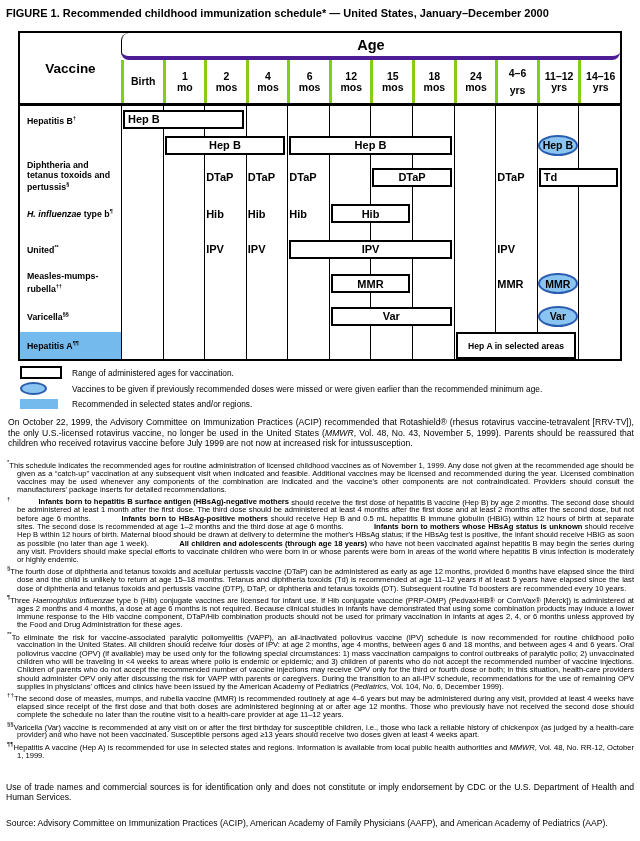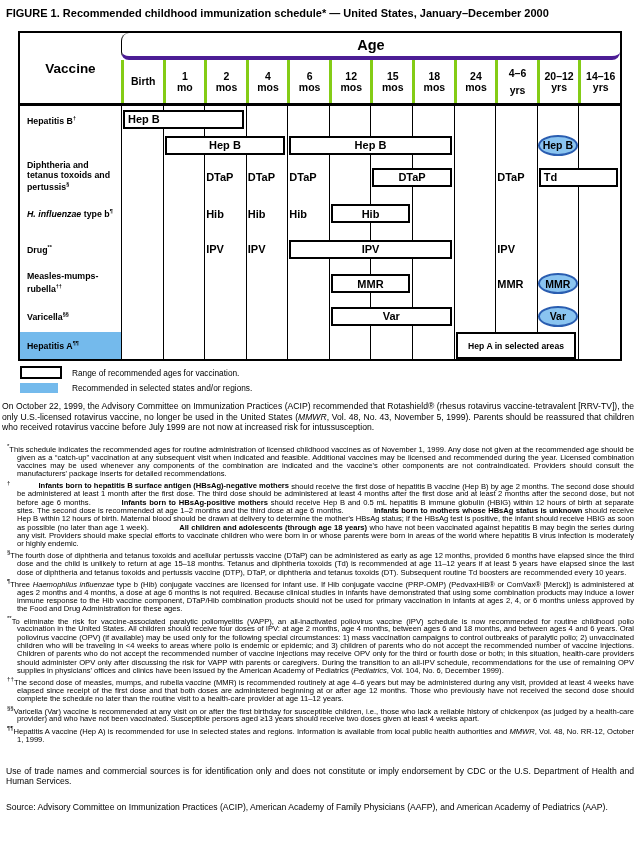--- a/index.html
+++ b/index.html
@@ -38,21 +38,21 @@
   
   .legend{margin:5px 0 0 18px;}
   .leg-item{display:flex;align-items:center;margin-bottom:3px;min-height:12px;}
   .leg-icon{width:54px;display:flex;justify-content:flex-start;padding-left:2px;box-sizing:border-box;}
   .sw-range{width:38px;height:9px;background:#fff;border:2px solid #000;}
   .sw-oval{width:27px;height:13px;border-radius:50%;background:#8AC4F0;border:2px solid #2a5db0;box-sizing:border-box;}
   .sw-rect{width:38px;height:10px;background:#74BAEC;}
   .leg-text{font-size:8.3px;}
 
   
-  .notice{margin:7px 6px 0 2px;font-size:8.6px;line-height:10.6px;text-align:justify;}
+  .notice{margin:7px 6px 0 8px;font-size:8.6px;line-height:10.6px;text-align:justify;}
   .footnotes{margin:9px 6px 0 7px;font-size:7.6px;line-height:8.3px;text-align:justify;}
   .fn{padding-left:10px;text-indent:-10px;}
   .fn sup{font-size:6px;}
   .trade{margin:22px 6px 0 6px;font-size:8.6px;line-height:10.6px;text-align:justify;}
   .source{margin:15px 6px 0 6px;font-size:8.6px;line-height:10.6px;}
   .b{font-weight:bold;margin-left:28px;} .i{font-style:italic;}
 </style>
 </head>
 <body>
 
@@ -95,21 +95,21 @@
       </div>
       <div class="col-head" style="grid-area: 2 / 10; justify-content: center;">
         <div>24</div>
         <div>mos</div>
       </div>
       <div class="col-head" style="grid-area: 2 / 11; gap: 6px;">
         <div>4–6</div>
         <div>yrs</div>
       </div>
       <div class="col-head" style="grid-area: 2 / 12;">
-        <div>20–12</div>
+        <div>11–12</div>
         <div>yrs</div>
       </div>
       <div class="col-head" style="grid-area: 2 / 13;">
         <div>14–16</div>
         <div>yrs</div>
       </div>
     </div>
   <div class="tbody">
       <div class="vrow two" style="height: 52px;">
         <div class="vlabel" style="grid-row: 1 / 3;">
@@ -171,21 +171,21 @@
         <div class="cell" style="grid-area: 1 / 11 / 2;"></div>
         <div class="cell" style="grid-area: 1 / 12 / 2;"></div>
         <div class="cell" style="grid-area: 1 / 13 / 2;"></div>
         <div class="tentry" style="grid-area: 1 / 4 / auto / 5;">Hib</div>
         <div class="tentry" style="grid-area: 1 / 5 / auto / 6;">Hib</div>
         <div class="tentry" style="grid-area: 1 / 6 / auto / 7;">Hib</div>
         <div class="bar" style="grid-area: 1 / 7 / auto / 9;">Hib</div>
       </div>
       <div class="vrow" style="height: 36px;">
         <div class="vlabel" style="grid-row: 1 / 2;">
-          <div class="vlabel-in"><span>Drug</span><sup>**</sup></div>
+          <div class="vlabel-in"><span>United</span><sup>**</sup></div>
         </div>
         <div class="cell" style="grid-area: 1 / 2 / 2;"></div>
         <div class="cell" style="grid-area: 1 / 3 / 2;"></div>
         <div class="cell" style="grid-area: 1 / 4 / 2;"></div>
         <div class="cell" style="grid-area: 1 / 5 / 2;"></div>
         <div class="cell" style="grid-area: 1 / 6 / 2;"></div>
         <div class="cell" style="grid-area: 1 / 7 / 2;"></div>
         <div class="cell" style="grid-area: 1 / 8 / 2;"></div>
         <div class="cell" style="grid-area: 1 / 9 / 2;"></div>
         <div class="cell" style="grid-area: 1 / 10 / 2;"></div>
@@ -255,21 +255,27 @@
         <div class="bar small" style="grid-area: 1 / 10 / auto / 13;">Hep A in selected areas</div>
       </div>
     </div>
 </div>
 
 <div class="legend">
     <div class="leg-item">
       <div class="leg-icon">
         <span class="sw-range"></span>
       </div>
-      <span class="leg-text">Range of recommended ages for vaccination.</span>
+      <span class="leg-text">Range of administered ages for vaccination.</span>
+    </div>
+    <div class="leg-item">
+      <div class="leg-icon">
+        <span class="sw-oval"></span>
+      </div>
+      <span class="leg-text">Vaccines to be given if previously recommended doses were missed or were given earlier than the recommended minimum age.</span>
     </div>
     <div class="leg-item">
       <div class="leg-icon">
         <span class="sw-rect"></span>
       </div>
       <span class="leg-text">Recommended in selected states and/or regions.</span>
     </div>
   </div>
 
 <div class="notice"><span>On October 22, 1999, the Advisory Committee on Immunization Practices (ACIP) recommended that Rotashield® (rhesus rotavirus vaccine-tetravalent [RRV-TV]), the only U.S.-licensed rotavirus vaccine, no longer be used in the United States (</span><span class="i">MMWR</span><span>, Vol. 48, No. 43, November 5, 1999). Parents should be reassured that children who received rotavirus vaccine before July 1999 are not now at increased risk for intussusception.</span></div>

